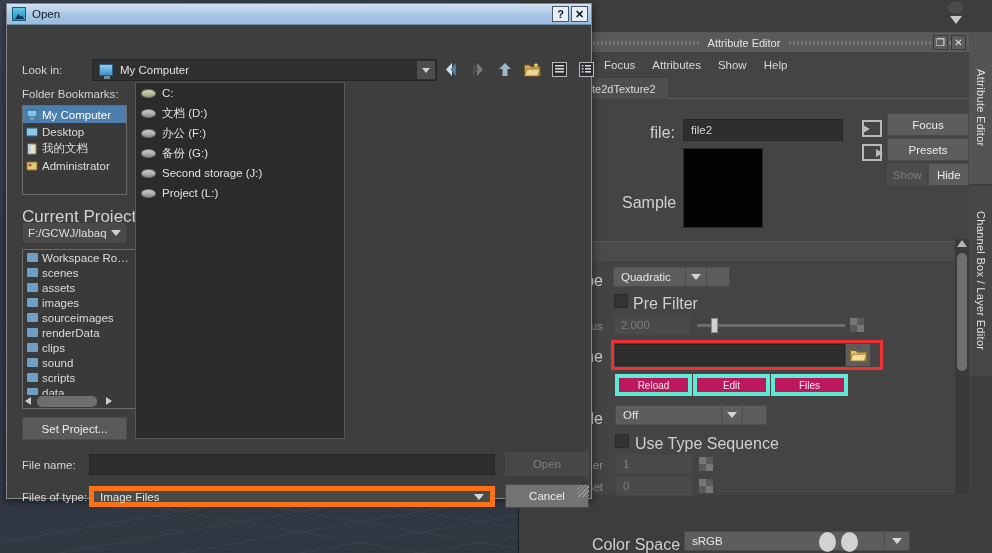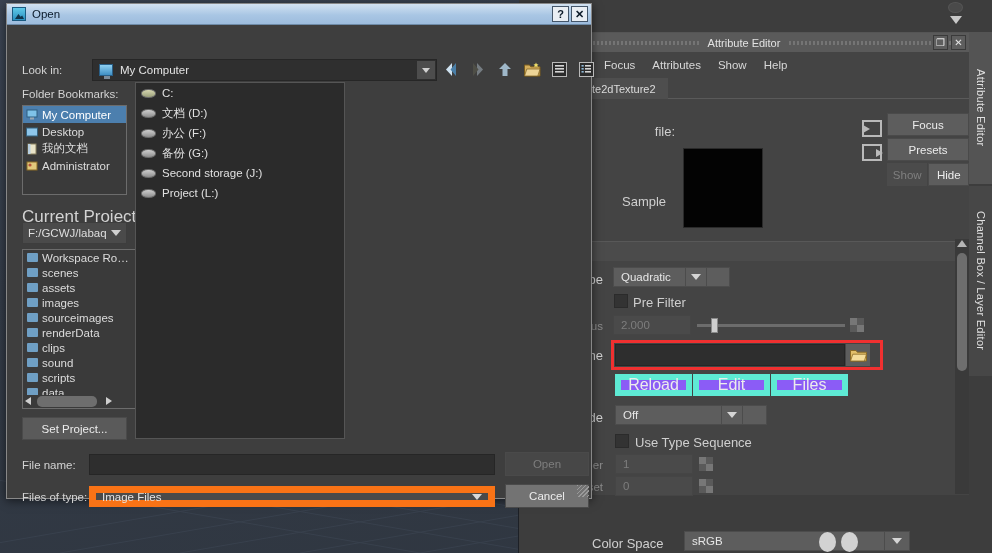--- a/index.html
+++ b/index.html
@@ -86,21 +86,21 @@
   }
   .ae-tab {
     position: absolute; left: 63px; top: 0; height: 21px;
     padding: 0 12px 0 10px; background: #4e4e4e;
     font-size: 11px; color: #dcdcdc; display: flex; align-items: center;
   }
 
   .ae-body { position: relative; height: 395px; background: #444; }
 
   .ae-filerow { position: absolute; left: 0; top: 20px; width: 100%; height: 26px; }
-  .lbl { font-size: 13px; color: #cfcfcf; }
+  .lbl { font-size: 16px; color: #cfcfcf; }
   .lbl-dim { font-size: 11.5px; color: #8b8b8b; }
   .file-label { position: absolute; left: 126px; top: 5px; text-align: right; width: 30px; }
   .file-input {
     position: absolute; left: 164px; top: 0; width: 160px; height: 22px;
     background: #2e2e2e; border: 1px solid #262626; color: #d6d6d6;
     font-size: 11.5px; display: flex; align-items: center; padding-left: 7px;
   }
   .conn-btn {
     position: absolute; width: 20px; height: 17px; border: 2px solid #b9b9b9;
     background: transparent;
@@ -181,22 +181,22 @@
   .hl-box {
     position: absolute; border: 3px solid #f03030; background: transparent;
     pointer-events: none;
   }
   .folder-btn {
     position: absolute; width: 24px; height: 20px; background: #5d5d5d;
     display: flex; align-items: center; justify-content: center;
   }
 
   .btn3 {
-    position: absolute; height: 22px; background: #8b5cf6; border: 6px solid #5eead4;
-    color: #ececec; font-size: 16px; display: flex; align-items: center; justify-content: center;
+    position: absolute; height: 22px; background: #be185d; border: 4px solid #5eead4;
+    color: #ececec; font-size: 10px; display: flex; align-items: center; justify-content: center;
   }
 
   .ae-scroll {
     position: absolute; right: 0; top: 140px; width: 14px; height: 255px; background: #3a3a3a;
   }
   .ae-scroll-up {
     position: absolute; left: 2px; top: 1px; width: 0; height: 0;
     border-left: 5px solid transparent; border-right: 5px solid transparent;
     border-bottom: 7px solid #b5b5b5;
   }
@@ -342,21 +342,21 @@
   .drive-ico.sys { background: linear-gradient(180deg,#d6d6b0 0%, #9aa07a 100%); }
 
   .fn-label { position: absolute; left: 15px; top: 434px; font-size: 11.5px; color: #d3d3d3; }
   .fn-input {
     position: absolute; left: 82px; top: 429px; width: 406px; height: 21px;
     background: #2e2e2e; border: 1px solid #262626;
   }
   .ft-label { position: absolute; left: 15px; top: 466px; font-size: 11.5px; color: #d3d3d3; }
   .ft-box {
     position: absolute; left: 82px; top: 461px; width: 406px; height: 21px;
-    background: #4a4a4a; border: 7px solid #f97316; display: flex; align-items: center;
+    background: #4a4a4a; border: 5px solid #f97316; display: flex; align-items: center;
   }
   .ft-text { font-size: 11.5px; color: #e3e3e3; padding-left: 6px; flex: 1; }
   .ft-arrow { width: 22px; height: 19px; display:flex;align-items:center;justify-content:center; }
   .ft-arrow::after {
     content:''; width:0;height:0;border-left:5px solid transparent;
     border-right:5px solid transparent;border-top:6px solid #d8d8d8;
   }
   .dlg-btn {
     position: absolute; left: 498px; width: 84px; height: 24px;
     border: 1px solid #4a4a4a; font-size: 11.5px;
@@ -420,20 +420,21 @@
     </div>
 
     <div class="ae-tabrow">
       <div class="ae-tab">te2dTexture2</div>
     </div>
 
     <div class="ae-body">
 
       <div class="ae-filerow">
         <div class="lbl file-label">file:</div>
+        <div class="file-input">file2</div>
         <div class="conn-btn conn-in">
             <i class="conn-arrow"></i>
           </div>
         <div class="conn-btn conn-out">
             <i class="conn-arrow"></i>
           </div>
       </div>
 
       <div class="ae-sidebtns">
         <div class="sbtn">Focus</div>

